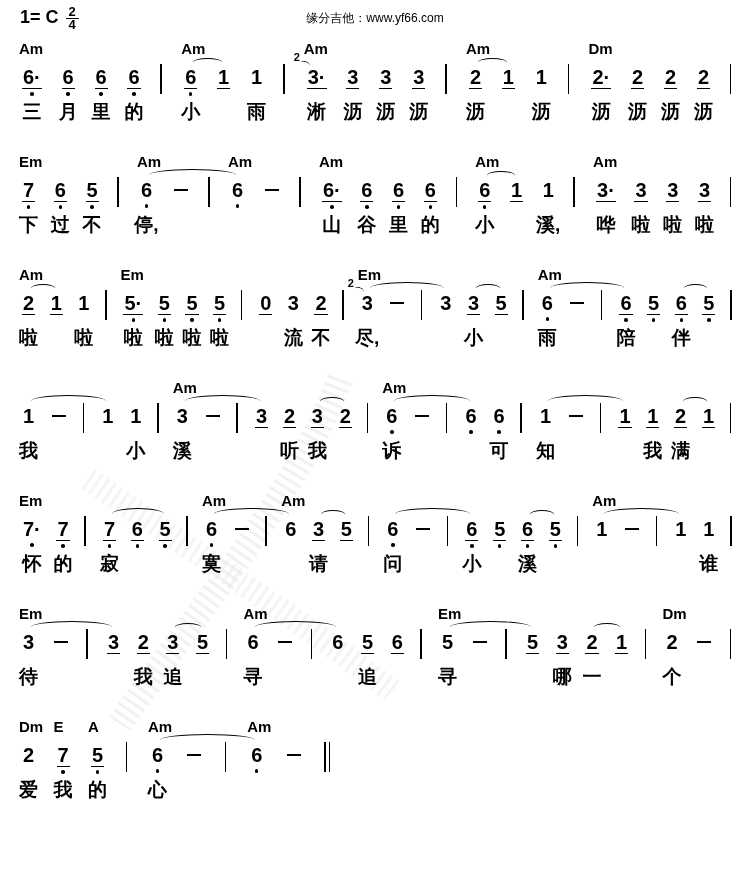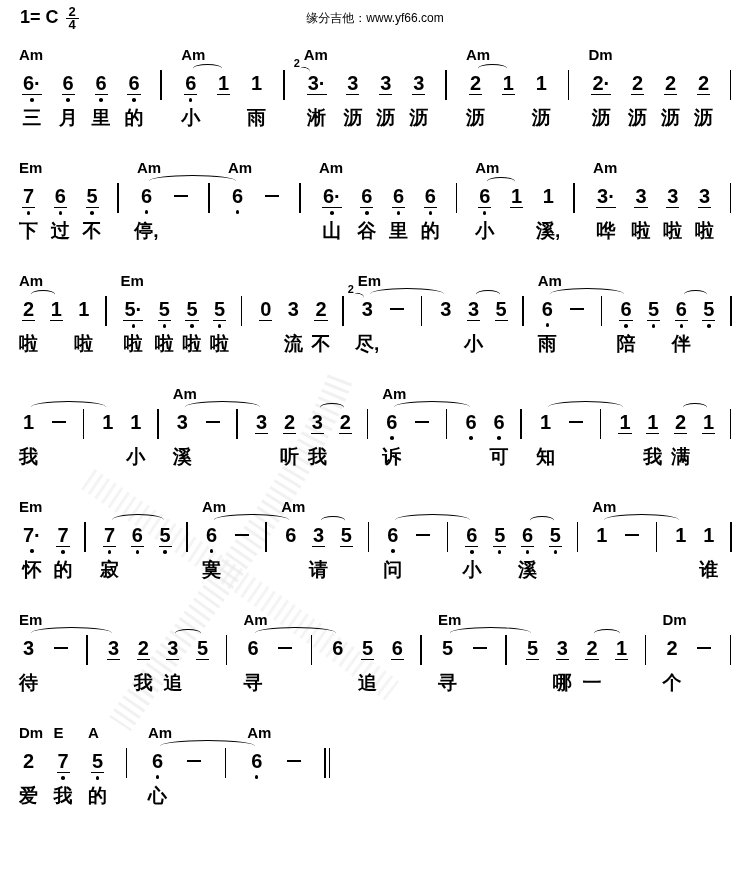--- a/index.html
+++ b/index.html
@@ -19,21 +19,21 @@
   
   .meta{position:relative;height:34px;margin-top:4px;}
   .keysig{position:absolute;left:20px;top:2px;font-size:18px;font-weight:bold;}
   .frac{display:inline-block;vertical-align:middle;text-align:center;
         font-size:13px;line-height:12px;margin-left:7px;font-weight:bold;}
   .frac i{display:block;font-style:normal;padding:0 3px;}
   .frac i.den{border-top:1.5px solid #000;}
   .credit{position:absolute;left:0;right:0;top:6px;text-align:center;font-size:12px;}
 
   
-  #lines{position:relative;margin-top:8px;}
+  #lines{position:relative;margin-top:2px;}
   .line{position:relative;height:80px;margin:0 16px 33px 22px;}
   .line.short{width:42%;}
   .tokens{position:absolute;left:0;right:0;top:26px;display:flex;
           justify-content:space-between;align-items:flex-start;}
   .tok{position:relative;text-align:center;min-width:13px;}
   .num{display:inline-block;font-size:20px;font-weight:bold;line-height:22px;
        padding:0 1px;}
   .num.u{border-bottom:1.6px solid #000;}
   .odot{display:block;width:3.5px;height:3.5px;border-radius:50%;
         background:#000;margin:3px auto 0;}

